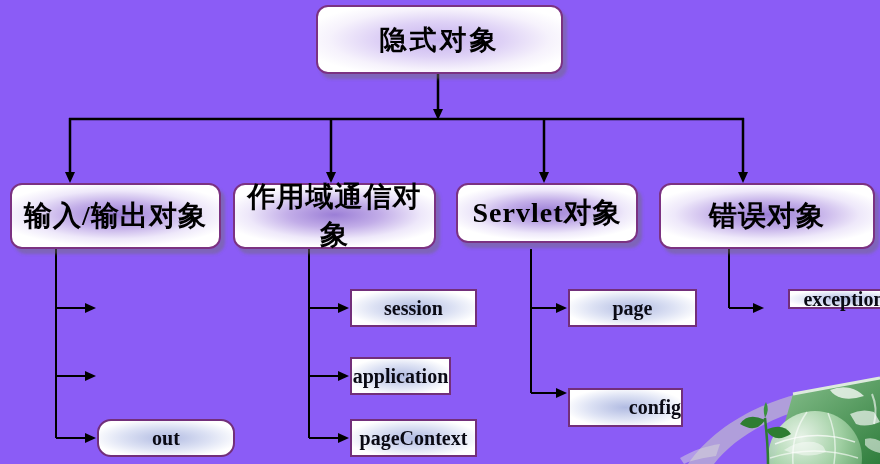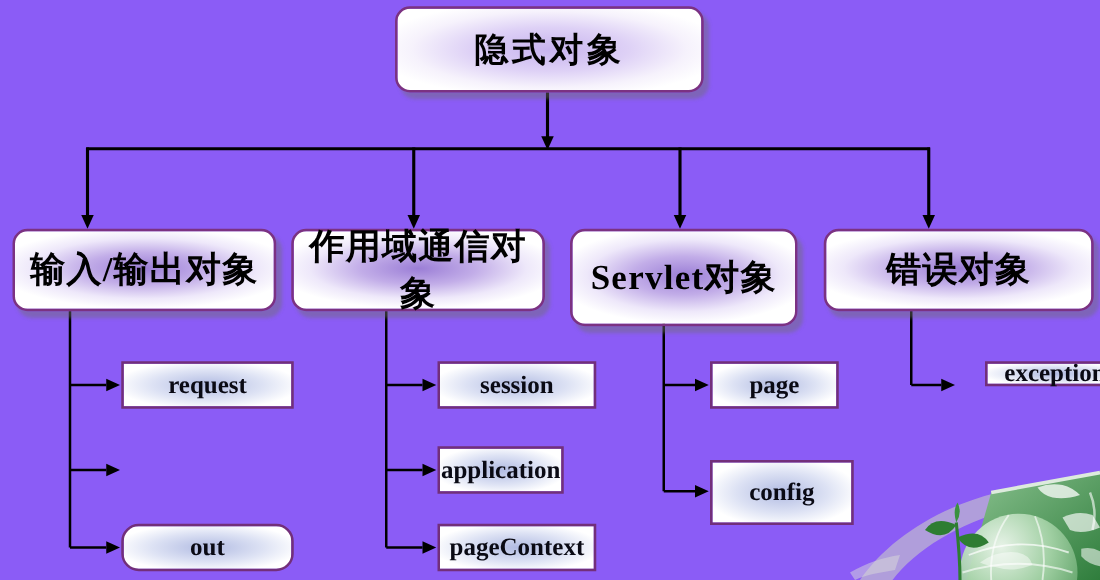--- a/index.html
+++ b/index.html
@@ -96,48 +96,45 @@
   <div class="node root" style="left:316px;top:5px;width:247px;height:69px;">
     <span>隐式对象</span>
   </div>
 
   <div class="node branch" style="left:10px;top:183px;width:211px;height:66px;">
     <span>输入/输出对象</span>
   </div>
   <div class="node branch" style="left:233px;top:183px;width:203px;height:66px;">
     <span>作用域通信对象</span>
   </div>
-  <div class="node branch" style="left:456px;top:183px;width:182px;height:78px;text-align:right;">
+  <div class="node branch" style="left:456px;top:183px;width:182px;height:60px;text-align:right;">
     <span>Servlet对象</span>
   </div>
   <div class="node branch" style="left:659px;top:183px;width:216px;height:66px;">
     <span>错误对象</span>
   </div>
 
-  <div class="leaf" style="left:97px;top:289px;width:138px;height:38px;">
-    <span>request</span>
-  </div>
   <div class="leaf" style="left:97px;top:419px;width:138px;height:38px;border-radius:14px;">
     <span>out</span>
   </div>
 
   <div class="leaf" style="left:350px;top:289px;width:127px;height:38px;">
     <span>session</span>
   </div>
   <div class="leaf" style="left:350px;top:357px;width:101px;height:38px;">
     <span>application</span>
   </div>
   <div class="leaf" style="left:350px;top:419px;width:127px;height:38px;">
     <span>pageContext</span>
   </div>
 
-  <div class="leaf" style="left:568px;top:289px;width:103px;height:38px;">
+  <div class="leaf" style="left:568px;top:289px;width:129px;height:38px;">
     <span>page</span>
   </div>
-  <div class="leaf" style="left:568px;top:368px;width:115px;height:52px;">
+  <div class="leaf" style="left:568px;top:388px;width:115px;height:39px;justify-content:flex-end;">
     <span>config</span>
   </div>
 
   <div class="leaf" style="left:788px;top:289px;width:112px;height:20px;">
     <span>exception</span>
   </div>
 
   <svg class="decoration" viewBox="0 0 200 110" xmlns="http://www.w3.org/2000/svg">
     <defs>
       <linearGradient id="ggreen" x1="0" y1="0" x2="1" y2="1">

